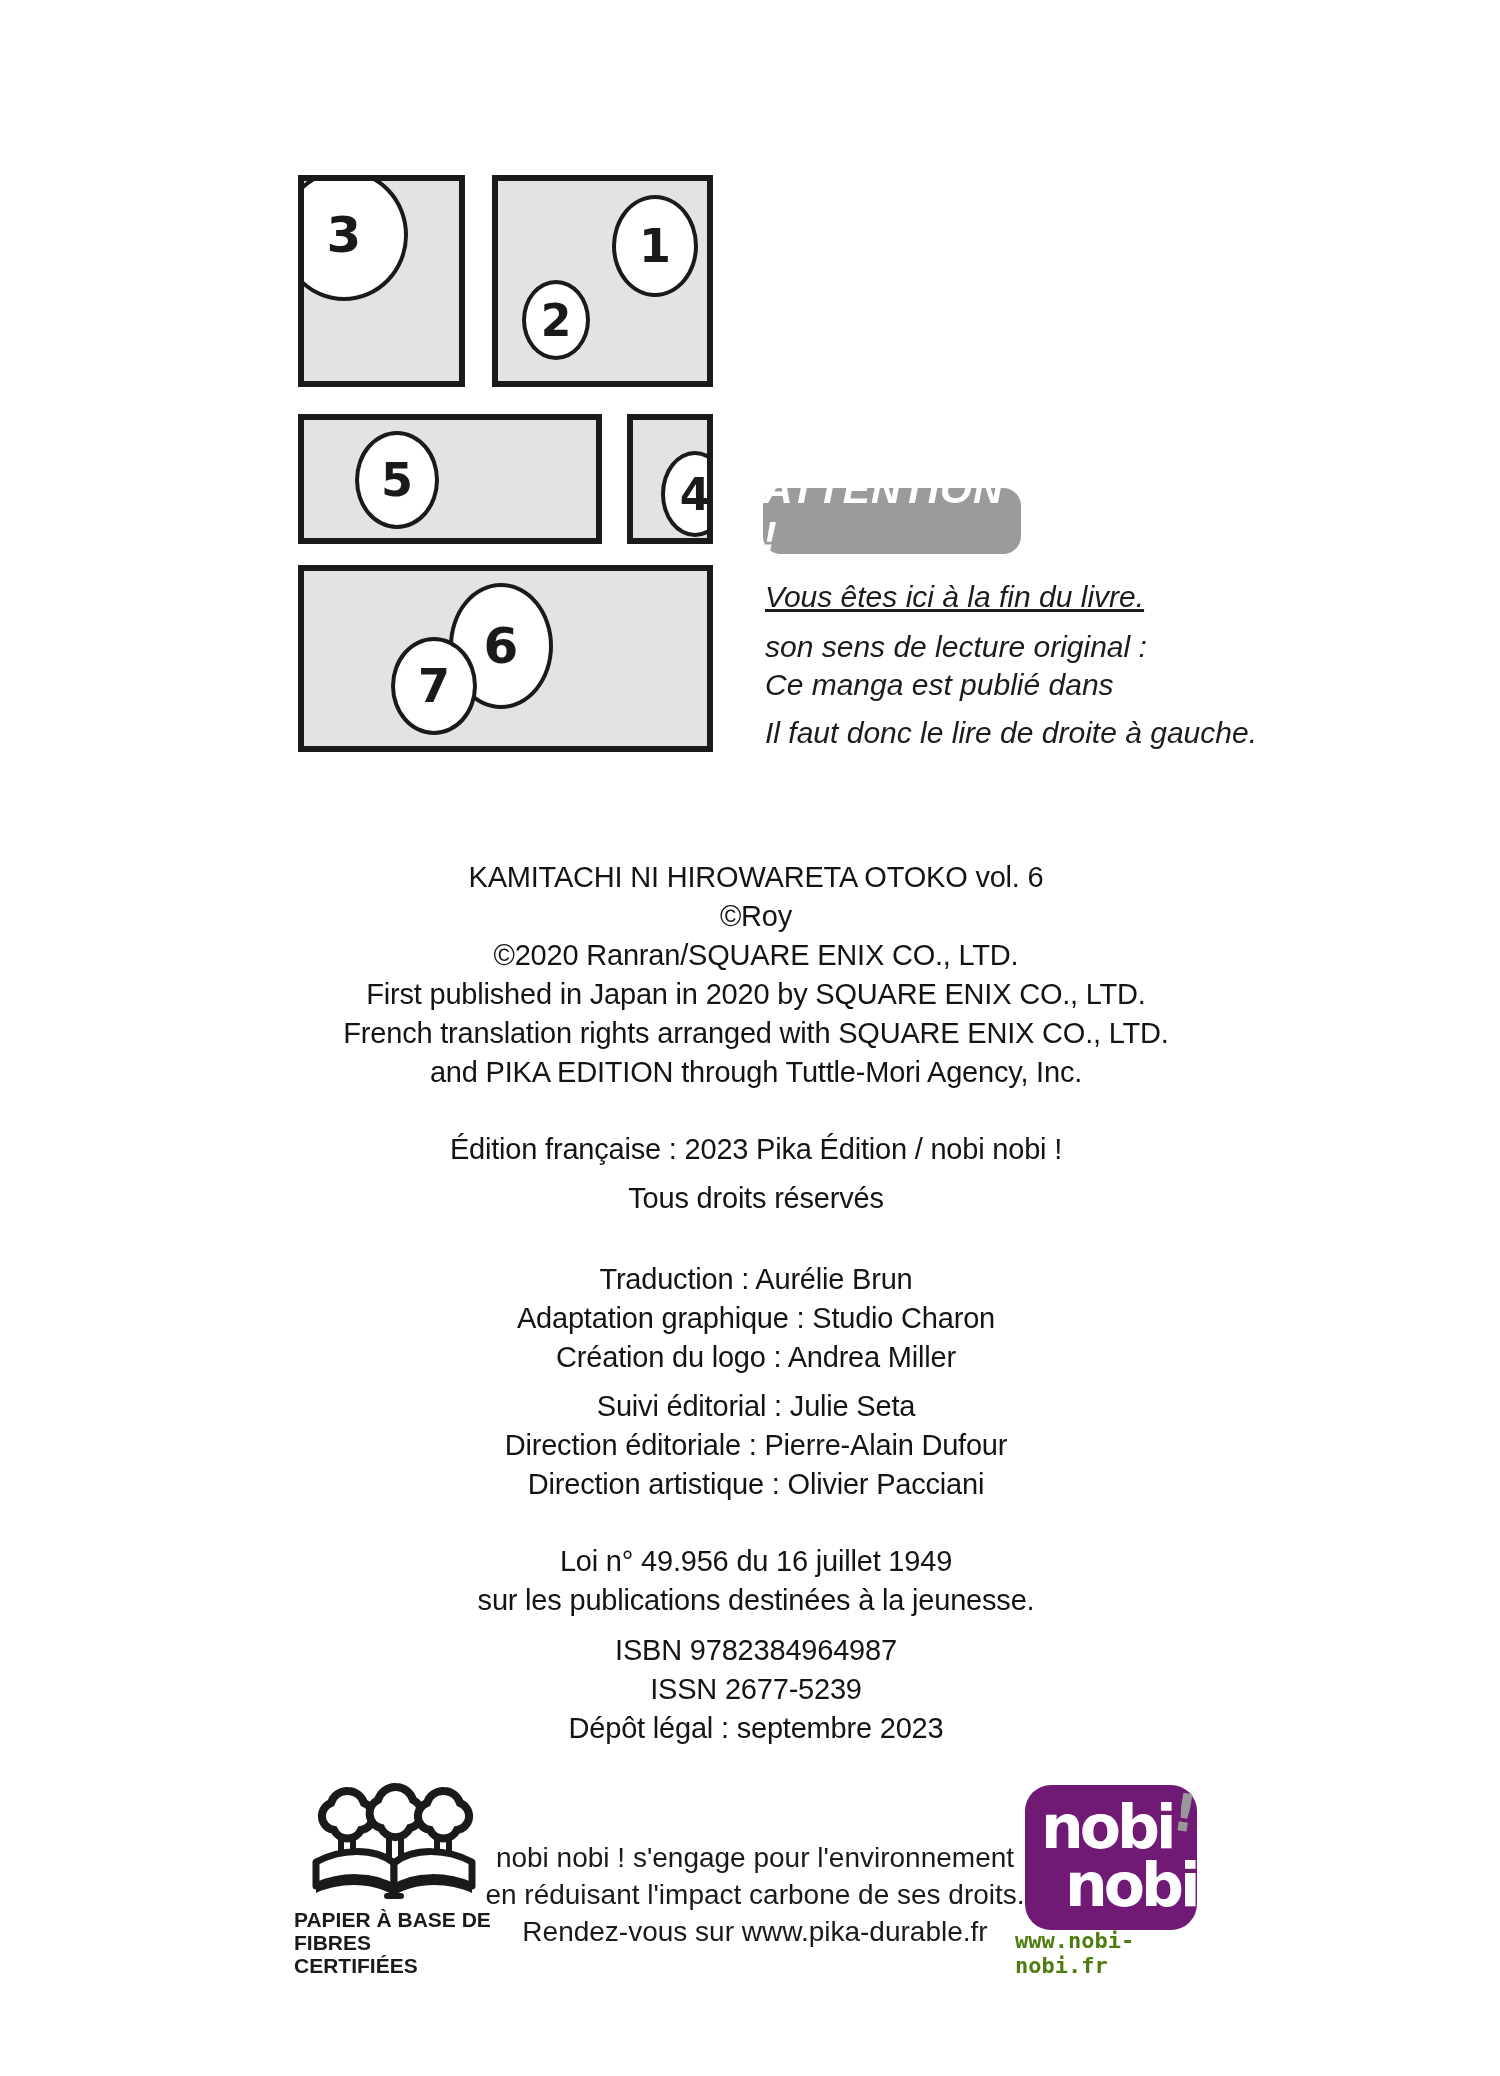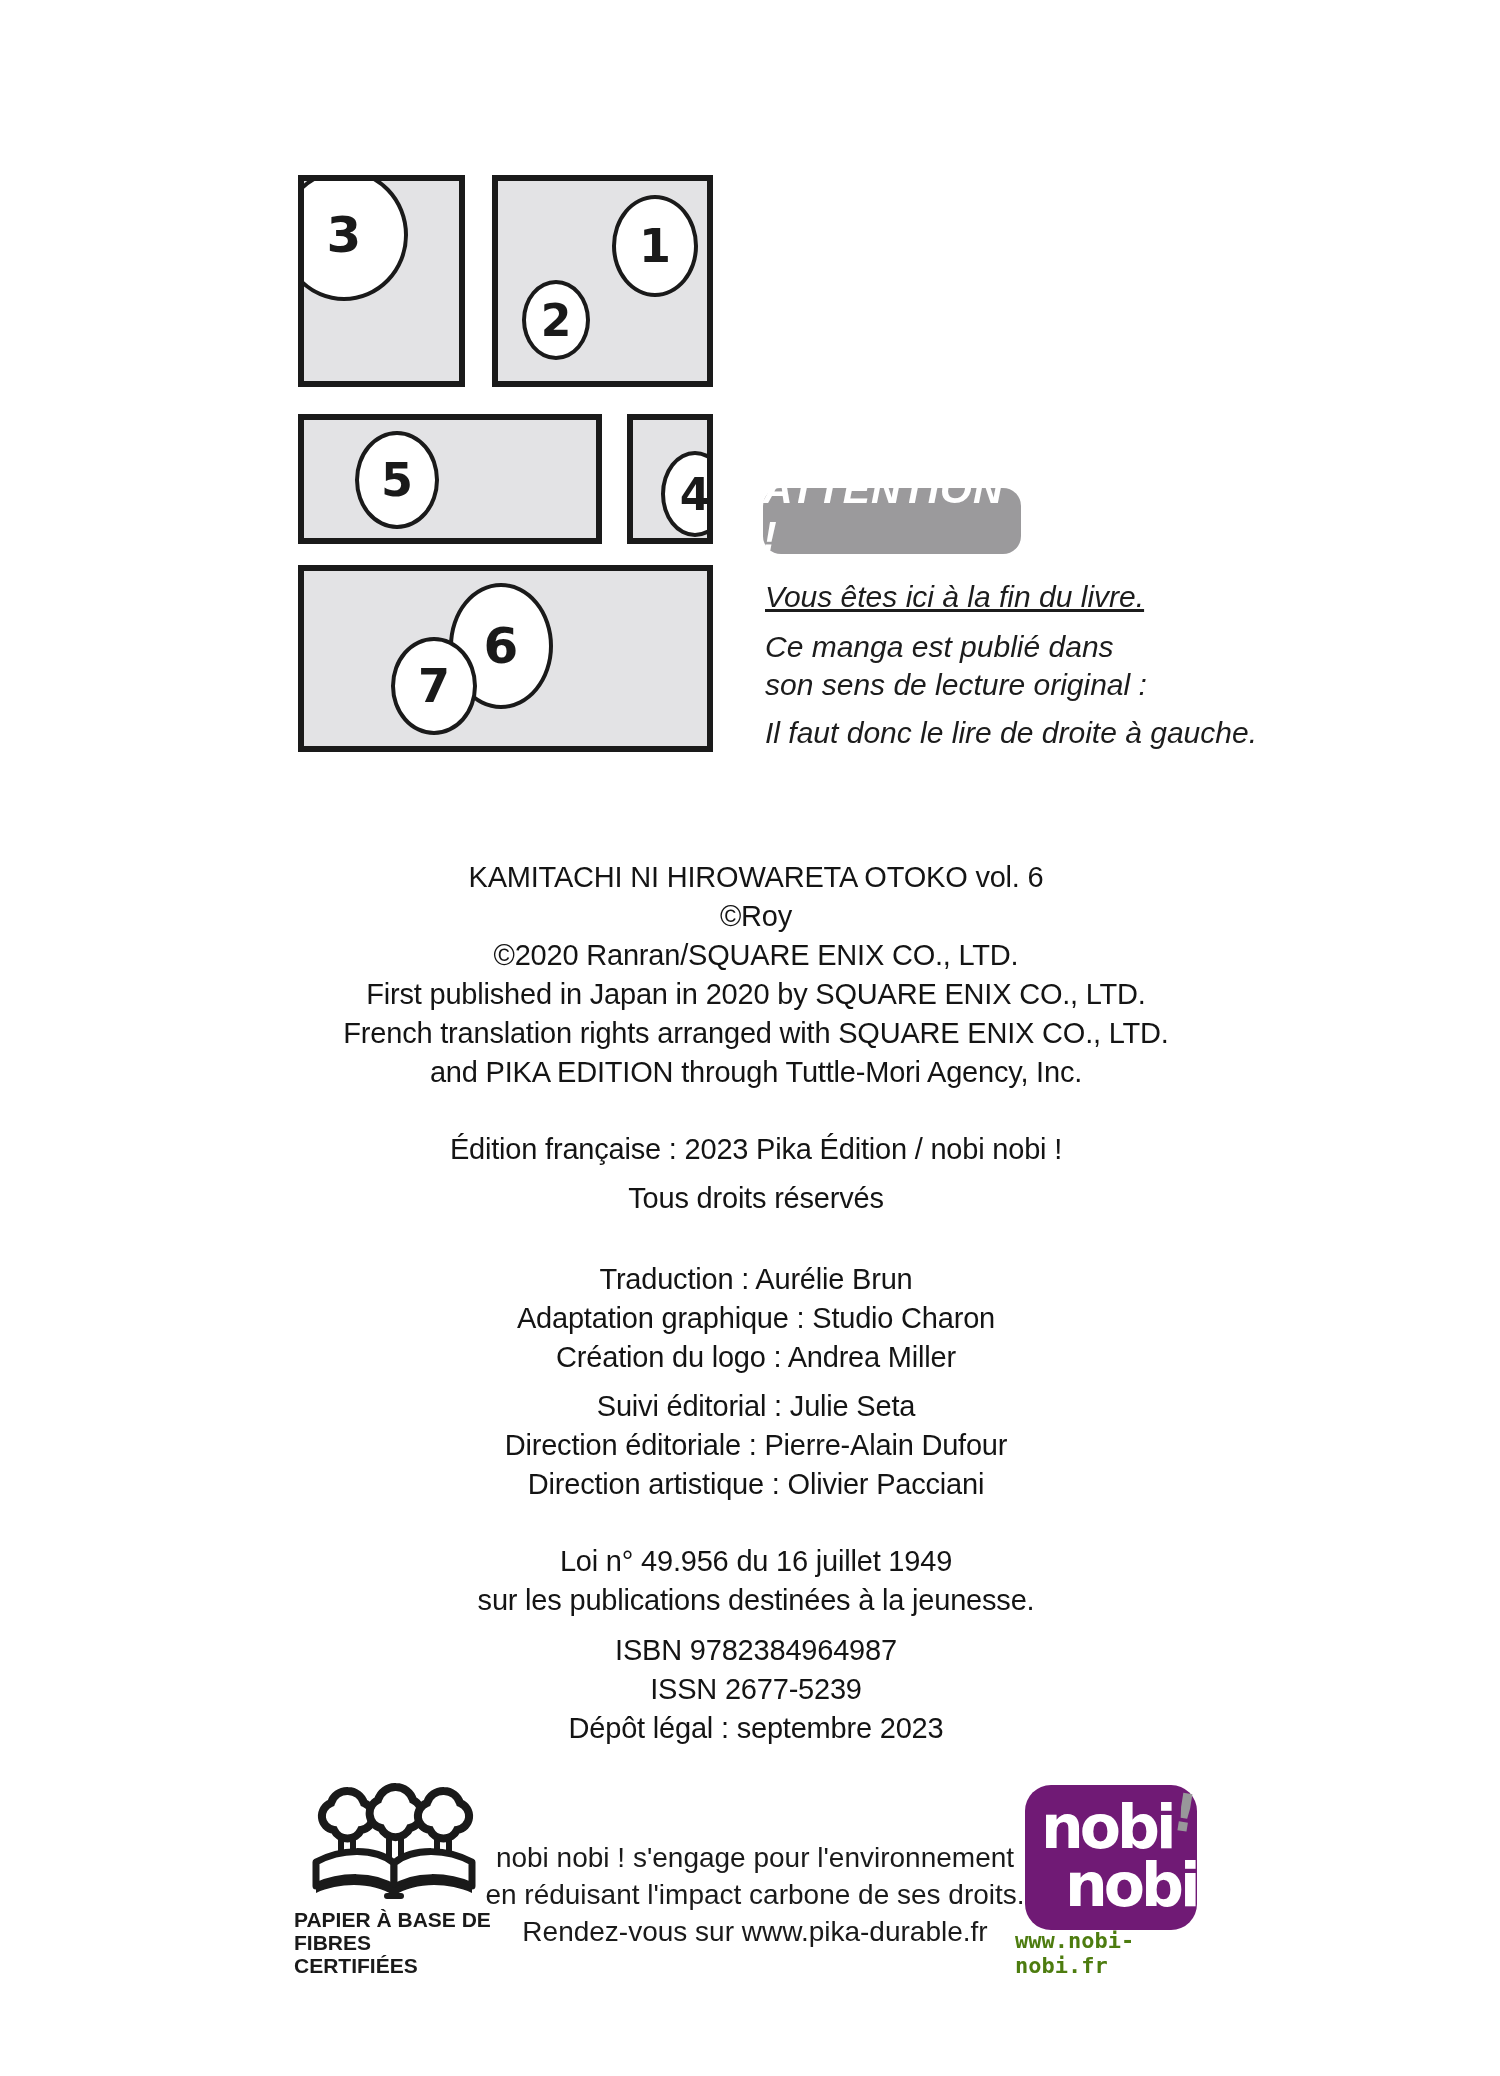--- a/index.html
+++ b/index.html
@@ -204,22 +204,22 @@
         <span>7</span>
       </div>
     </div>
   </div>
 
   <div id="attention-badge">
     <span>ATTENTION !</span>
   </div>
   <div class="attention-line" id="attention-line-1">Vous êtes ici à la fin du livre.</div>
   <div class="attention-line" id="attention-para">
+    <div>son sens de lecture original :</div>
     <div>Ce manga est publié dans</div>
-    <div>son sens de lecture original :</div>
   </div>
   <div class="attention-line" id="attention-line-4">Il faut donc le lire de droite à gauche.</div>
 
   <div class="credits-block" id="credits-a">
     <div>KAMITACHI NI HIROWARETA OTOKO vol. 6</div>
     <div>©Roy</div>
     <div>©2020 Ranran/SQUARE ENIX CO., LTD.</div>
     <div>First published in Japan in 2020 by SQUARE ENIX CO., LTD.</div>
     <div>French translation rights arranged with SQUARE ENIX CO., LTD.</div>
     <div>and PIKA EDITION through Tuttle-Mori Agency, Inc.</div>

